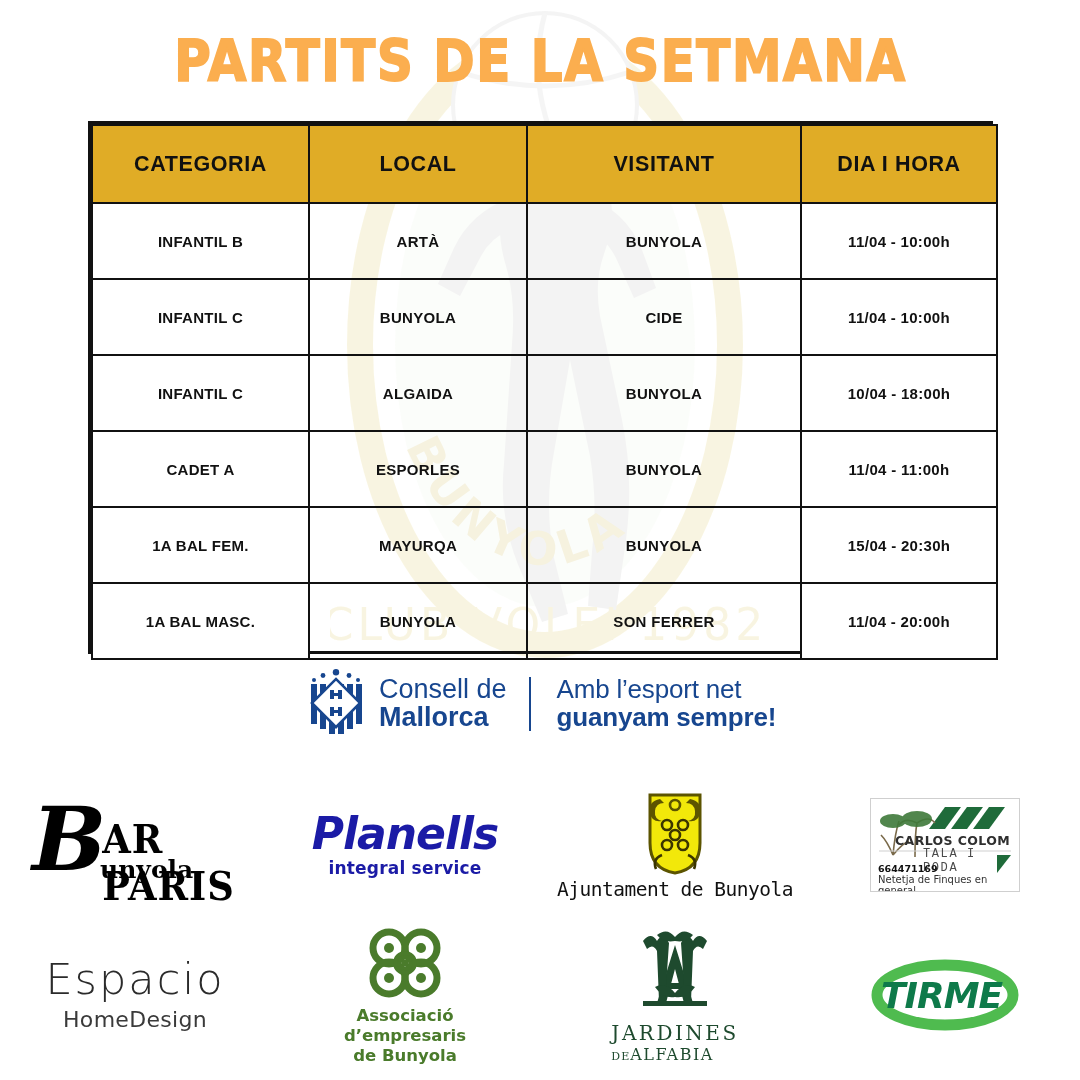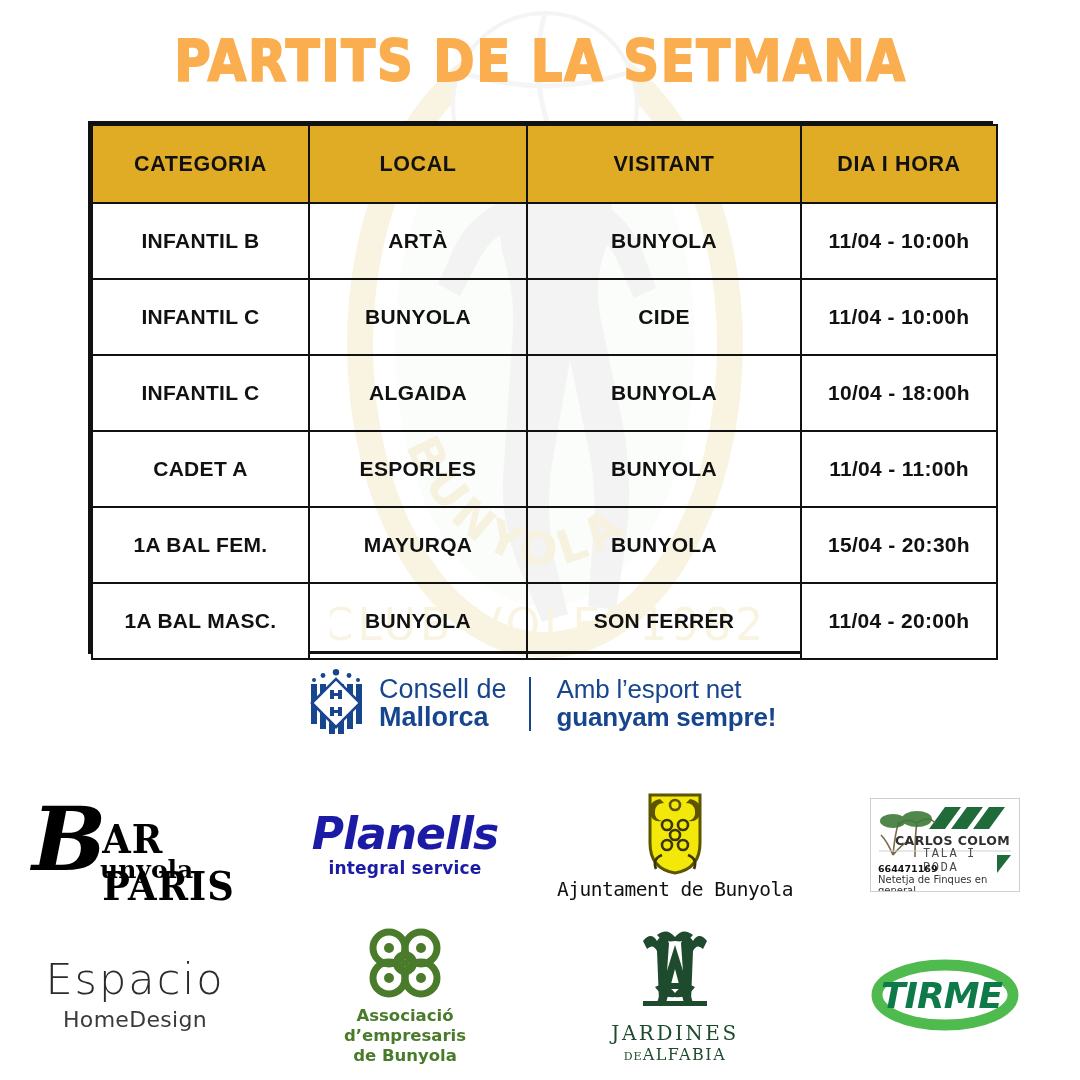--- a/index.html
+++ b/index.html
@@ -55,21 +55,21 @@
   }
   thead th{
     background:#E0AC26;
     height:76px;
     font-size:21.5px;
     letter-spacing:.6px;
   }
   tbody td{
     background:transparent;
     height:74px;
-    font-size:21px;
+    font-size:15px;
     letter-spacing:.3px;
   }
   col.c1{width:217px;}
   col.c2{width:218px;}
   col.c3{width:274px;}
   col.c4{width:196px;}
 
   
   tbody tr td:nth-child(1),
   tbody tr td:nth-child(4){background:#fff;}
@@ -173,21 +173,21 @@
 
   
   .assoc{text-align:center;color:#4A7B2B;}
   .assoc svg{display:block;margin:0 auto 4px;}
   .assoc .as-t{
     font-family:"DejaVu Sans", sans-serif;font-weight:bold;font-size:16.5px;
     line-height:1.22;color:#4A7B2B;
   }
 
   
-  .jard{text-align:center;color:#1E4A2E;}
+  .jard{text-align:left;color:#1E4A2E;}
   .jard svg{display:block;margin:0 auto;}
   .jard .j1{
     font-family:"DejaVu Serif", serif;font-size:20px;letter-spacing:2.5px;
     color:#1E4A2E;margin-top:2px;
   }
   .jard .j2{
     font-family:"DejaVu Serif", serif;font-size:16px;letter-spacing:1.5px;
     color:#1E4A2E;
   }
   .jard .j2 small{font-size:11px;letter-spacing:1px;}

